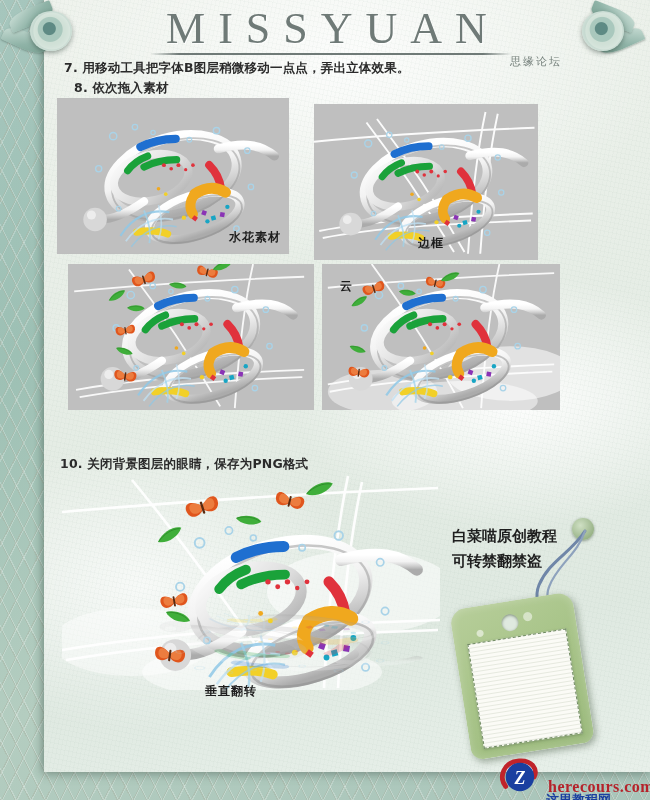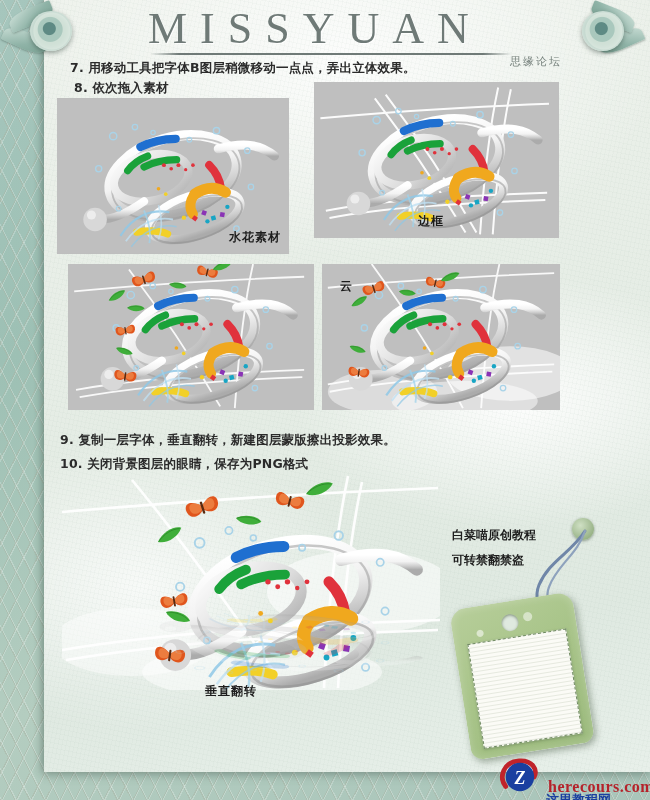--- a/index.html
+++ b/index.html
@@ -31,21 +31,21 @@
     content:"";position:absolute;inset:0;pointer-events:none;
     background:
       repeating-linear-gradient(102deg, rgba(150,175,160,.05) 0 1px, rgba(0,0,0,0) 1px 4px),
       repeating-linear-gradient(12deg, rgba(150,175,160,.05) 0 1px, rgba(0,0,0,0) 1px 5px);
   }
   
   .brand{
     position:absolute;left:148px;top:4px;width:370px;height:52px;
     font-family:"Liberation Serif","DejaVu Serif",serif;
     font-size:44px;letter-spacing:13px;color:#6f7a77;
-    line-height:50px;font-weight:400;
+    text-align:center;line-height:50px;font-weight:400;
     text-shadow:1px 1px 0 rgba(255,255,255,.85);
     white-space:nowrap;
   }
   .brand-rule{
     position:absolute;left:150px;top:53px;width:362px;height:2px;
     background:linear-gradient(90deg,rgba(110,122,118,0) 0%,#6f7a77 8%,#6f7a77 92%,rgba(110,122,118,0) 100%);
   }
   .brand-sub{
     position:absolute;left:510px;top:54px;
     font-size:11px;color:#76817c;letter-spacing:2px;
@@ -74,51 +74,51 @@
   #rose-left .l2{left:-6px;top:6px;transform:rotate(-22deg);}
   #rose-right{left:566px;top:2px;}
   #rose-right .l1{left:32px;top:30px;transform:rotate(-24deg) scaleX(-1);}
   #rose-right .l2{left:24px;top:6px;transform:rotate(22deg) scaleX(-1);}
   
   .step{
     position:absolute;color:#2b2b2b;font-size:12.5px;
     font-family:"DejaVu Sans","Liberation Sans",sans-serif;
     font-weight:bold;white-space:nowrap;letter-spacing:.2px;
   }
-  #step7{left:70px;top:60px;}
+  #step7{left:64px;top:60px;}
   #step8{left:74px;top:80px;}
   #step9{left:60px;top:432px;}
   #step10{left:60px;top:456px;}
   
   .panel{position:absolute;overflow:hidden;background:#bfbfbf;}
   .panel .cap{
     position:absolute;font-size:12px;color:#1d1d1d;font-weight:bold;
     font-family:"DejaVu Sans","Liberation Sans",sans-serif;letter-spacing:1px;z-index:9;
   }
   #panel1{left:57px;top:98px;width:232px;height:156px;}
   #panel1 .cap{right:8px;bottom:8px;}
-  #panel2{left:314px;top:82px;width:245px;height:156px;}
+  #panel2{left:314px;top:104px;width:224px;height:156px;}
   #panel2 .cap{left:104px;bottom:8px;}
   #panel3{left:68px;top:264px;width:246px;height:146px;}
   #panel4{left:322px;top:264px;width:238px;height:146px;}
   #panel4 .cap{left:18px;top:14px;}
   .panel-final{
     position:absolute;left:62px;top:472px;width:378px;height:218px;
     background:transparent;overflow:hidden;
   }
   #final-cap{
     position:absolute;left:205px;top:683px;font-size:12px;color:#1d1d1d;
     font-weight:bold;font-family:"DejaVu Sans","Liberation Sans",sans-serif;letter-spacing:1px;
   }
   
   .art{position:absolute;left:0;top:0;width:100%;height:100%;}
   .art svg{display:block;width:100%;height:100%;}
   
   .credit{
-    position:absolute;color:#1e1e1e;font-size:12px;font-weight:bold;
+    position:absolute;color:#1e1e1e;font-size:15px;font-weight:bold;
     font-family:"DejaVu Sans","Liberation Sans",sans-serif;white-space:nowrap;
   }
   #credit1{left:452px;top:527px;}
   #credit2{left:452px;top:552px;}
   
   #tag{position:absolute;left:460px;top:600px;width:124px;height:152px;
        transform:rotate(-9deg);}
   #tag .body{
     position:absolute;inset:0;border-radius:16px 16px 12px 12px;
     background:
@@ -174,21 +174,20 @@
     <div class="leaf l2"></div>
     <div class="bloom"></div>
   </div>
 
   <div class="brand">MISSYUAN</div>
   <div class="brand-rule"></div>
   <div class="brand-sub">思缘论坛</div>
 
   <div class="step" id="step7">7. 用移动工具把字体B图层稍微移动一点点，弄出立体效果。</div>
   <div class="step" id="step8">8. 依次拖入素材</div>
-  <div class="step" id="step9">9. 复制一层字体，垂直翻转，新建图层蒙版擦出投影效果。</div>
   <div class="step" id="step10">10. 关闭背景图层的眼睛，保存为PNG格式</div>
 
   <svg width="0" height="0" style="position:absolute" aria-hidden="true">
     <defs>
       <linearGradient id="ribbon" x1="0" y1="0" x2="0" y2="1">
         <stop offset="0%" stop-color="#ffffff"></stop>
         <stop offset="45%" stop-color="#f3f3f3"></stop>
         <stop offset="75%" stop-color="#cfcfcf"></stop>
         <stop offset="100%" stop-color="#ababab"></stop>
       </linearGradient>

